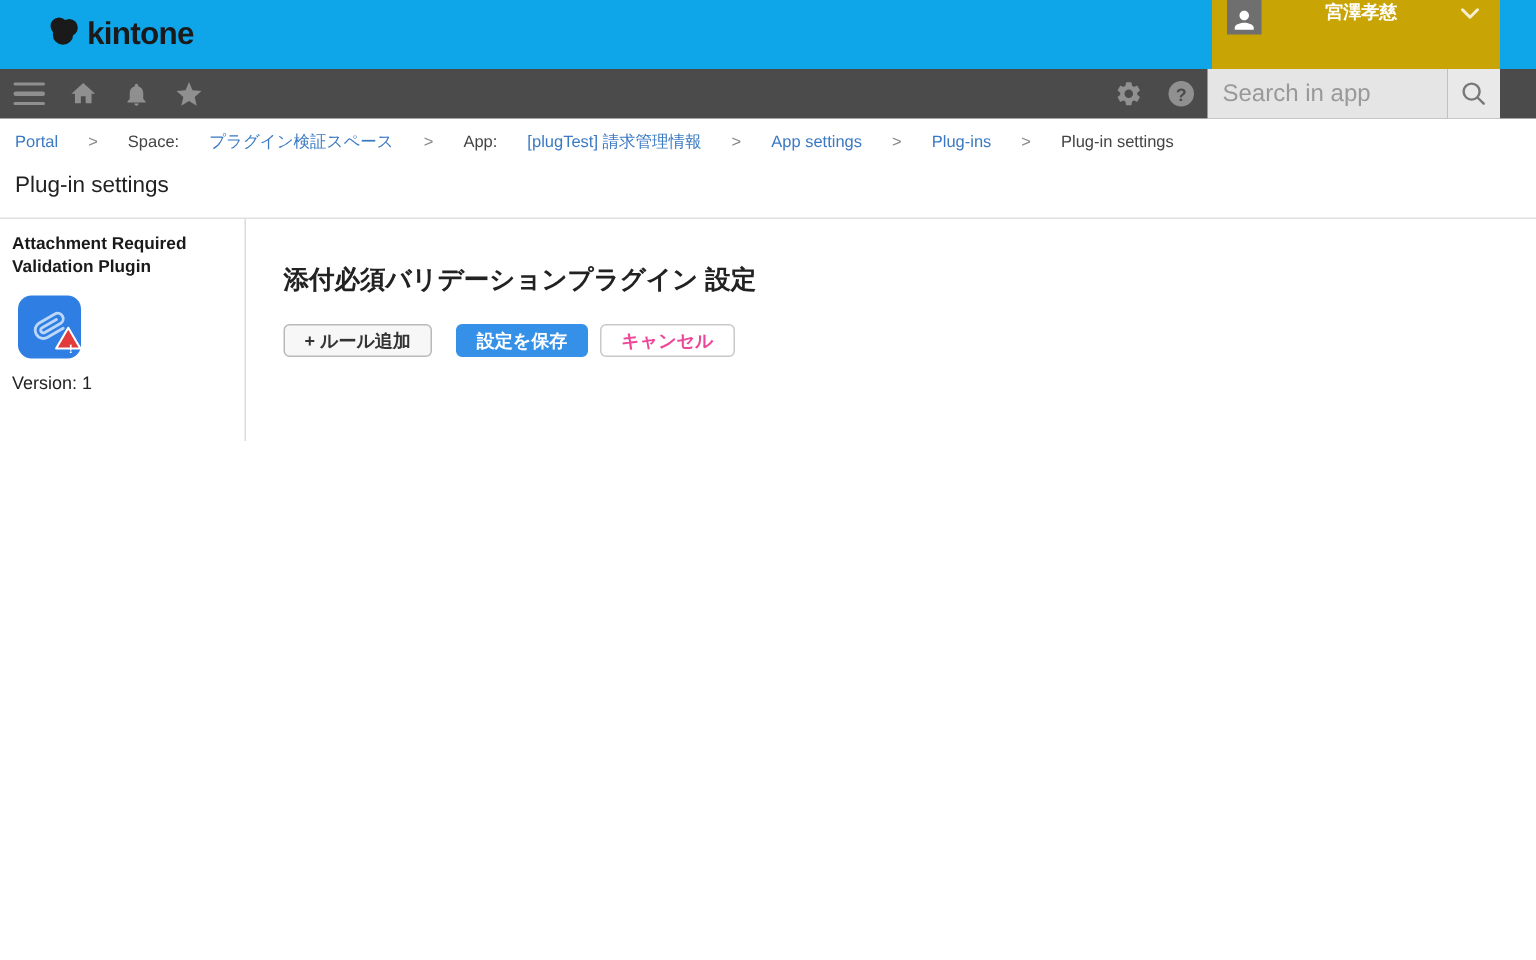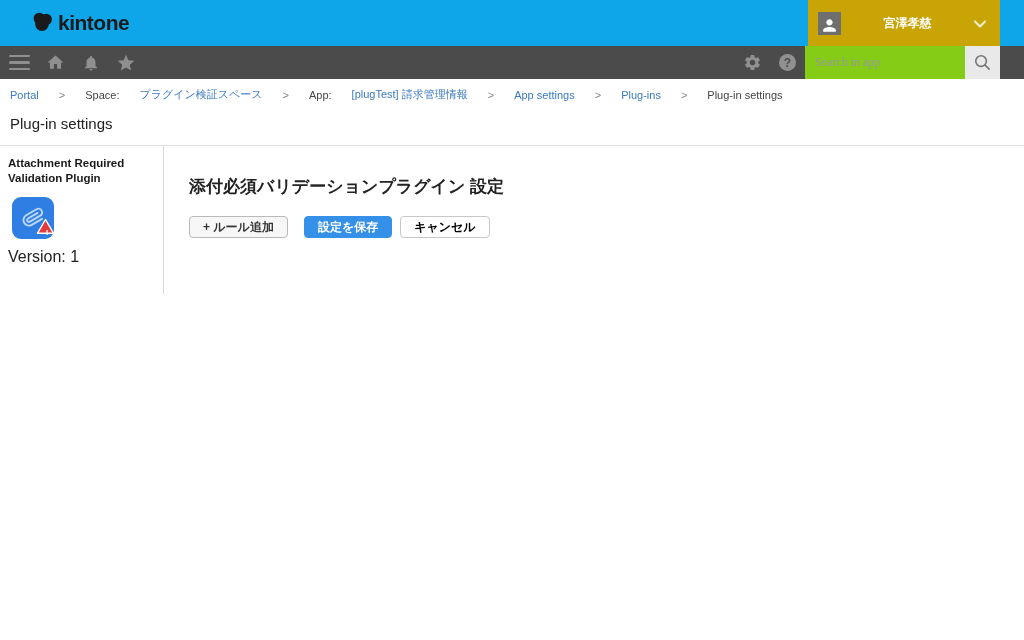--- a/index.html
+++ b/index.html
@@ -33,21 +33,21 @@
     letter-spacing: -0.5px;
   }
   .user-block {
     position: absolute;
     right: 24px;
     top: 0;
     width: 192px;
     height: 46px;
     background: #c9a405;
     display: flex;
-    align-items: center;
+    align-items: flex-start;
     padding: 0 14px 0 10px;
     cursor: pointer;
   }
   .avatar {
     width: 23px;
     height: 23px;
     background: #6f6f6f;
     display: flex;
     align-items: flex-end;
     justify-content: center;
@@ -106,24 +106,24 @@
     top: 0;
     height: 33px;
     display: flex;
   }
   .search-input {
     width: 160px;
     height: 33px;
     border: none;
     outline: none;
     padding: 0 10px;
-    font-size: 12px;
-    font-family: Liberation Serif, serif;
+    font-size: 16px;
+    font-family: Liberation Sans, sans-serif;
     color: #333;
-    background: #84cc16;
+    background: #e5e5e5;
   }
   .search-input::placeholder { color: #999; }
   .search-btn {
     width: 35px;
     height: 33px;
     background: #e9e9e9;
     border: none;
     display: flex;
     align-items: center;
     justify-content: center;
@@ -176,40 +176,40 @@
   }
   .warn-badge { position: absolute; right: -1px; bottom: 0px; }
   .warn-glyph {
     position: absolute;
     right: 5.5px;
     bottom: 2px;
     color: #fff;
     font-size: 8px;
     font-weight: bold;
   }
-  .version { font-size: 16px; color: #222; margin-top: 9px; }
+  .version { font-size: 12px; color: #222; margin-top: 9px; }
 
   .main { flex: 1; padding: 29px 30px 0 25px; }
   .main-heading { font-size: 17px; font-weight: 600; color: #222; }
   .main-desc { font-size: 12.5px; color: #333; margin-top: 10px; line-height: 1.4; }
   .btn-row { margin-top: 18px; display: flex; align-items: center; }
   .btn {
     height: 22px;
     padding: 0 13px;
     font-size: 12px;
     font-weight: bold;
     font-family: "Liberation Sans", sans-serif;
     border-radius: 4px;
     cursor: pointer;
     display: inline-flex;
     align-items: center;
   }
   .btn-add { background: #f7f7f7; border: 1px solid #b9b9b9; color: #333; margin-right: 16px; }
   .btn-save { background: #3590e8; border: 1px solid #3590e8; color: #fff; margin-right: 8px; }
-  .btn-cancel { background: #ffffff; border: 1px solid #c8c8c8; color: #000000; }
+  .btn-cancel { background: #ffffff; border: 1px solid #c8c8c8; color: #ec4899; }
 </style>
 </head>
 <body>
 
 <div class="header">
   <div class="logo">
     <span>
       <svg width="25" height="25" viewBox="0 0 24 24">
         <g fill="#1a1a1a">
           <circle cx="9" cy="9" r="5.5"></circle>

